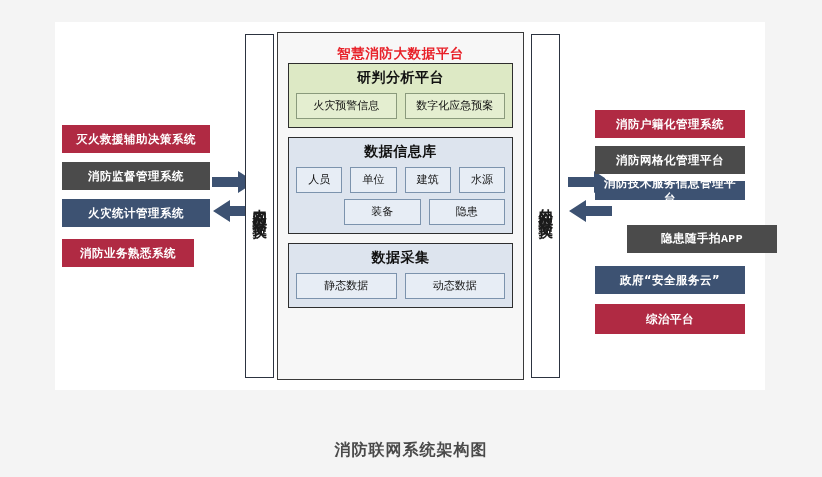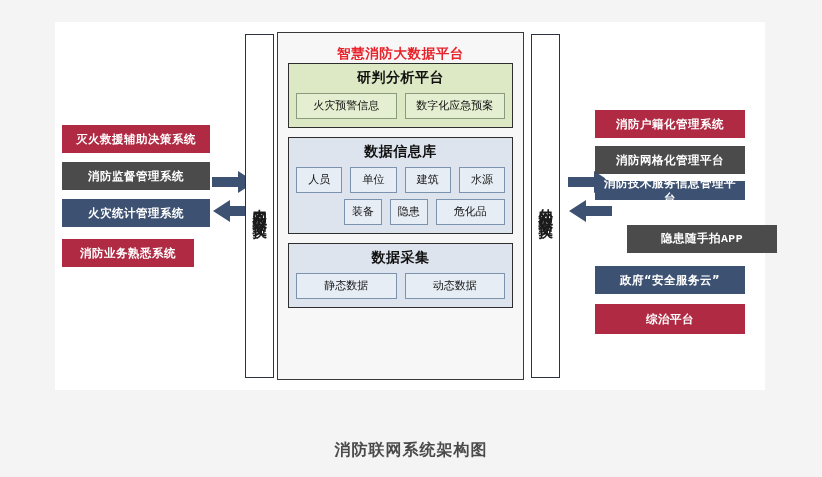--- a/index.html
+++ b/index.html
@@ -182,21 +182,20 @@
       <div class="section-title">数据信息库</div>
       <div class="subrow">
         <div class="cell">人员</div>
         <div class="cell">单位</div>
         <div class="cell">建筑</div>
         <div class="cell">水源</div>
       </div>
       <div class="subrow">
         <div class="cell">装备</div>
         <div class="cell">隐患</div>
-        <div class="cell wide2">危化品</div>
       </div>
     </div>
 
     <div class="section sec-blue2">
       <div class="section-title">数据采集</div>
       <div class="subrow">
         <div class="cell">静态数据</div>
         <div class="cell">动态数据</div>
       </div>
     </div>

